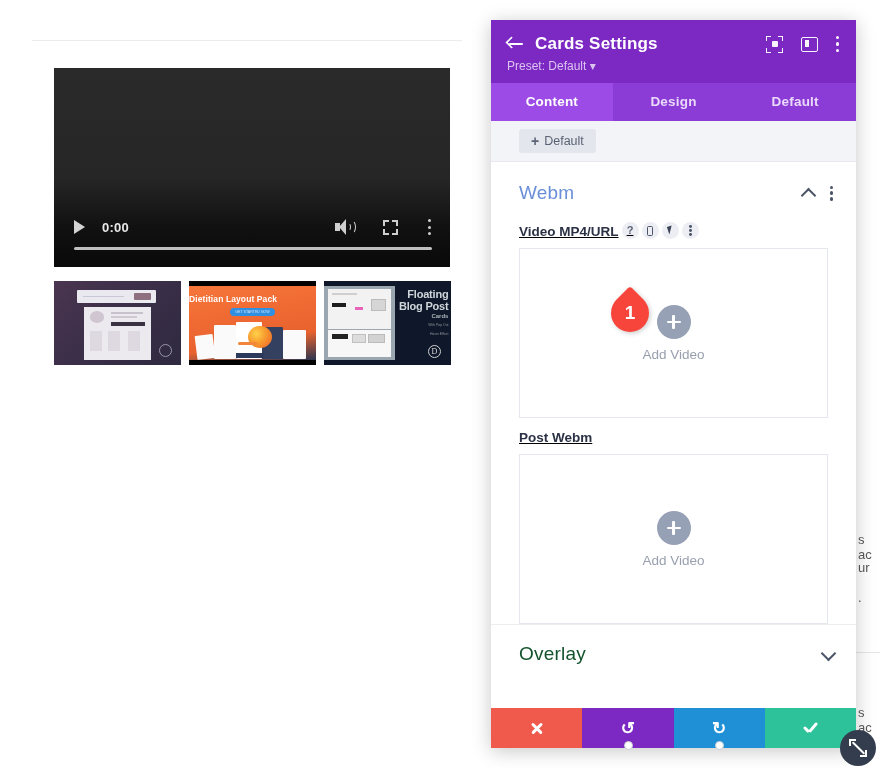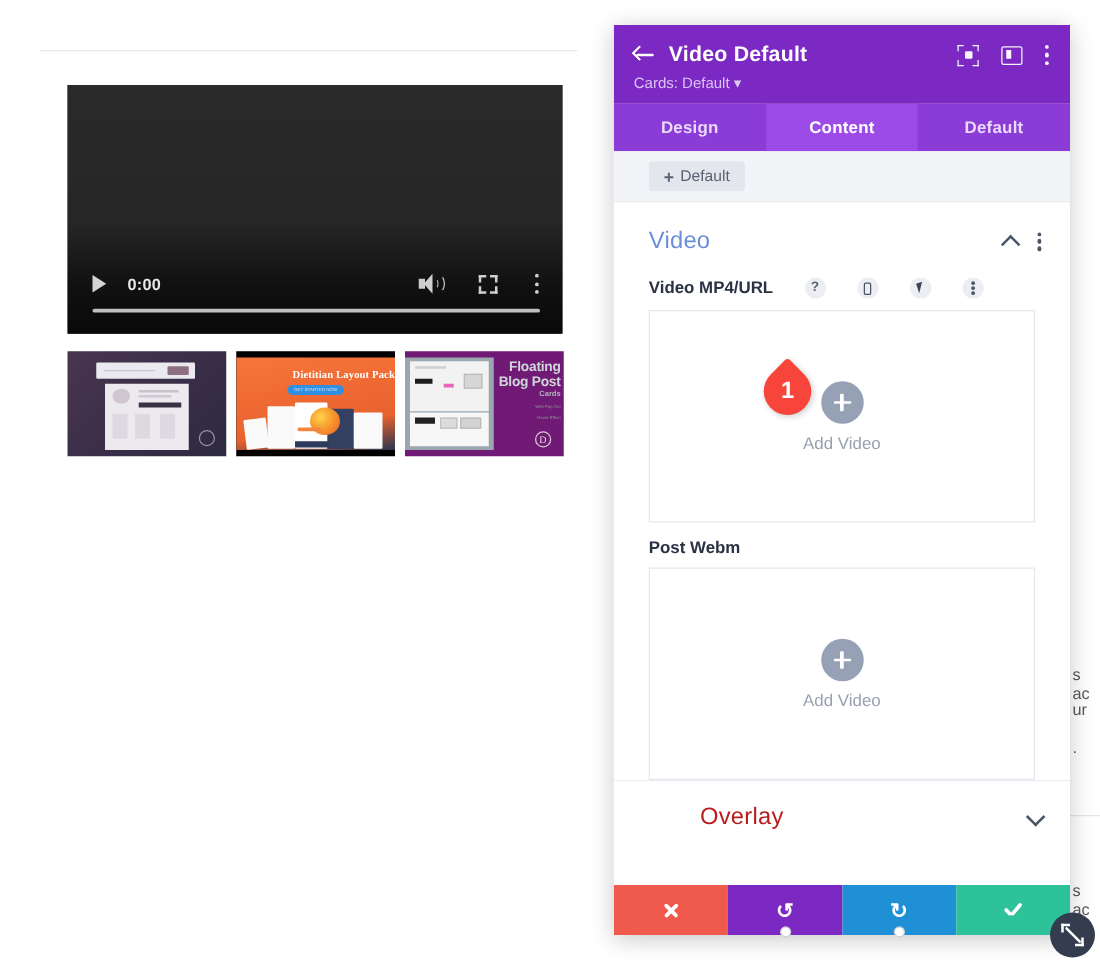--- a/index.html
+++ b/index.html
@@ -72,38 +72,38 @@
   .t1 .doc .tx2{ position:absolute; left:40%; top:17%; width:40%; height:4%; background:#cfc8d2;}
   .t1 .doc .blk{ position:absolute; left:40%; top:29%; width:52%; height:6%; background:#3a3242;}
   .t1 .doc .c1,.t1 .doc .c2,.t1 .doc .c3{ position:absolute; top:45%; width:18%; height:38%; background:#ded8e1;}
   .t1 .doc .c1{left:8%;} .t1 .doc .c2{left:36%;} .t1 .doc .c3{left:66%;}
   .t1 .dlogo { position:absolute; right:7%; bottom:9%; width:13px; height:13px; border:1.5px solid #9b93a5; border-radius:50%; }
 
   
   .t2 { background:#000; }
   .t2 .inner { position:absolute; left:0; right:0; top:6%; bottom:6%;
     background:linear-gradient(170deg,#f6763a 0%,#ef6a33 40%,#e8622f 70%,#2a3550 100%); }
-  .t2 .ttl { position:absolute; left:0; right:0; top:11%; text-align:right;
-    color:#fff; font-size:8.5px; font-weight:bold; letter-spacing:.1px; font-family:Liberation Serif, serif; }
+  .t2 .ttl { position:absolute; left:0; right:0; top:11%; text-align:left;
+    color:#fff; font-size:8.5px; font-weight:bold; letter-spacing:.1px; font-family:Liberation Sans, sans-serif; }
   .t2 .cta { position:absolute; left:32%; top:30%; width:36%; height:11%; background:#2f8fe0; border-radius:9px; }
   .t2 .cta span{ display:block; text-align:center; color:#cfe4f6; font-size:3.6px; line-height:9px; }
   .t2 .cards { position:absolute; left:4%; right:4%; bottom:2%; height:52%; }
   .t2 .cd { position:absolute; bottom:0; background:#fafafa; border-radius:1px; }
   .t2 .cd.a{ left:2%; width:15%; height:62%; transform:rotate(-7deg); }
   .t2 .cd.b{ left:17%; width:19%; height:88%; }
   .t2 .cd.c{ left:36%; width:22%; height:96%; background:#fff;}
   .t2 .cd.d{ left:58%; width:18%; height:82%; background:#33405f;}
   .t2 .cd.e{ left:76%; width:20%; height:74%; }
   .t2 .mango { position:absolute; left:46%; top:16%; width:24px; height:22px; border-radius:50%;
     background:radial-gradient(circle at 35% 35%,#ffd24a 0%,#f79a2e 45%,#ef5f2a 100%); }
   .t2 .pill { position:absolute; left:38%; top:56%; width:16%; height:8%; background:#f2863c; border-radius:2px;}
   .t2 .foot { position:absolute; left:36%; bottom:2%; width:24%; height:13%; background:#2c3a5c;}
 
   
-  .t3 { background:#701a75; }
+  .t3 { background:#0f172a; }
   .t3 .lpanel { position:absolute; left:0; top:6%; width:56%; height:88%; background:#9aa7b0; }
   .t3 .doc { position:absolute; left:6%; top:4%; width:88%; height:54%; background:#f2f2f2; }
   .t3 .doc2 { position:absolute; left:6%; top:60%; width:88%; height:36%; background:#f7f7f7; }
   .t3 .doc .l1{position:absolute;left:6%;top:10%;width:40%;height:5%;background:#cfcfcf;}
   .t3 .doc .blk{position:absolute;left:6%;top:34%;width:22%;height:12%;background:#1d1d1d;}
   .t3 .doc .im{position:absolute;right:8%;top:26%;width:24%;height:30%;background:#d6d6d6;border:1px solid #bbb;}
   .t3 .doc .pk{position:absolute;left:42%;top:44%;width:14%;height:8%;background:#e864b8;}
   .t3 .doc2 .r1{position:absolute;left:6%;top:14%;width:26%;height:18%;background:#222;}
   .t3 .doc2 .r2{position:absolute;left:38%;top:12%;width:22%;height:36%;background:#dcdcdc;border:1px solid #c0c0c0;}
   .t3 .doc2 .r3{position:absolute;left:64%;top:12%;width:26%;height:36%;background:#d2d2d2;border:1px solid #bbb;}
@@ -163,21 +163,21 @@
   .m-body { flex:1; overflow:hidden; background:#fff; position:relative; }
   .sec-head { display:flex; align-items:center; padding:20px 22px 6px 28px; }
   .sec-title { color:#6a8fd8; font-size:19px; letter-spacing:.2px; }
   .sec-tools { margin-left:auto; display:flex; align-items:center; gap:16px; }
   .chev { width:11px; height:11px; border-left:2px solid #4a5568; border-top:2px solid #4a5568; transform:rotate(45deg); margin-top:4px;}
   .chev.down { transform:rotate(225deg); margin-top:-2px; }
   .ic-dots-d { width:4px; height:15px; display:flex; flex-direction:column; justify-content:space-between; }
   .ic-dots-d b { width:3.2px; height:3.2px; border-radius:50%; background:#4a5568; display:block; }
 
   .field { padding:12px 28px 0 28px; }
-  .field-label-row { display:flex; align-items:flex-start; gap:25px; margin-bottom:9px; }
+  .field-label-row { display:flex; align-items:flex-end; gap:3px; margin-bottom:9px;text-decoration:underline; }
   .field-label { color:#2b3245; font-size:13.5px; font-weight:bold; }
   .badge-ic { width:17px; height:17px; border-radius:50%; background:#eceef3; color:#5a6374; font-size:11px; font-weight:bold; text-align:center; line-height:17px; cursor:pointer;}
   .ic-mobile { width:17px; height:17px; border-radius:50%; background:#eceef3; position:relative; cursor:pointer;}
   .ic-mobile b { position:absolute; left:5.5px; top:3.5px; width:6px; height:10px; border:1.6px solid #4a5568; border-radius:1.5px; }
   .ic-cursor { width:17px; height:17px; border-radius:50%; background:#eceef3; position:relative; cursor:pointer;}
   .ic-cursor b { position:absolute; left:6px; top:3.5px; width:0; height:0;
     border-left:5px solid #3b4355; border-bottom:8px solid transparent; transform:rotate(-18deg); }
   .ic-dots-f { width:17px; height:17px; border-radius:50%; background:#eceef3; position:relative; cursor:pointer;}
   .ic-dots-f i { position:absolute; left:7.6px; width:2.8px; height:2.8px; border-radius:50%; background:#4a5568; }
   .ic-dots-f i:nth-child(1){top:3px;} .ic-dots-f i:nth-child(2){top:7.2px;} .ic-dots-f i:nth-child(3){top:11.4px;}
@@ -200,21 +200,21 @@
     background:#f8453b; border-radius:50% 8% 50% 50%;
     transform:rotate(-45deg);
     box-shadow:0 2px 5px rgba(0,0,0,.2);
   }
   .marker .num {
     position:absolute; left:0; top:0; width:38px; height:38px;
     color:#fff; font-size:19px; font-weight:bold; text-align:center; line-height:38px;
   }
 
   .sec-foot { border-top:1px solid #eceef2; display:flex; align-items:center; padding:18px 22px 18px 28px; }
-  .sec-foot .sec-title { color:#b91c1c;margin-left:41px; }
+  .sec-foot .sec-title { color:#14532d; }
 
   .m-footer { display:flex; height:40px; }
   .fbtn { flex:1; display:flex; align-items:center; justify-content:center; cursor:pointer; }
   .fb-cancel { background:#ef5a4c; }
   .fb-undo   { background:#7c29c4; }
   .fb-redo   { background:#1f8fd6; }
   .fb-save   { background:#2ec29a; }
   .gl { color:#fff; font-size:17px; line-height:1; font-weight:bold; }
   .ic-x { position:relative; width:14px; height:14px; }
   .ic-x i { position:absolute; left:0; top:6px; width:14px; height:2.6px; background:#fff; border-radius:2px; }
@@ -344,62 +344,62 @@
   <div class="bg-frag f4">s ac</div>
 
   <div class="modal">
 
     <div class="m-head">
       <div class="m-title-row">
         <div class="ic-back">
             <span class="hd2"></span>
             <span class="sh"></span>
           </div>
-        <div class="m-title">Video Default</div>
+        <div class="m-title">Cards Settings</div>
         <div class="m-head-icons">
           <div class="hi ic-focus">
               <i></i>
               <i></i>
               <i></i>
               <i></i>
               <b></b>
             </div>
           <div class="hi ic-panel">
               <b></b>
             </div>
           <div class="hi ic-dots3">
               <b></b>
               <b></b>
               <b></b>
             </div>
         </div>
       </div>
       <div class="m-preset">
-        <span>Cards: Default</span>
+        <span>Preset: Default</span>
         <span>▾</span>
       </div>
     </div>
 
     <div class="m-tabs">
+      <div class="m-tab active">Content</div>
       <div class="m-tab">Design</div>
-      <div class="m-tab active">Content</div>
       <div class="m-tab">Default</div>
     </div>
 
     <div class="m-search">
       <div class="m-filter">
         <span class="pl">+</span>
         <span>Default</span>
       </div>
     </div>
 
     <div class="m-body">
 
       <div class="sec-head">
-        <div class="sec-title">Video</div>
+        <div class="sec-title">Webm</div>
         <div class="sec-tools">
           <div class="chev"></div>
           <div class="ic-dots-d">
               <b></b>
               <b></b>
               <b></b>
             </div>
         </div>
       </div>
 

